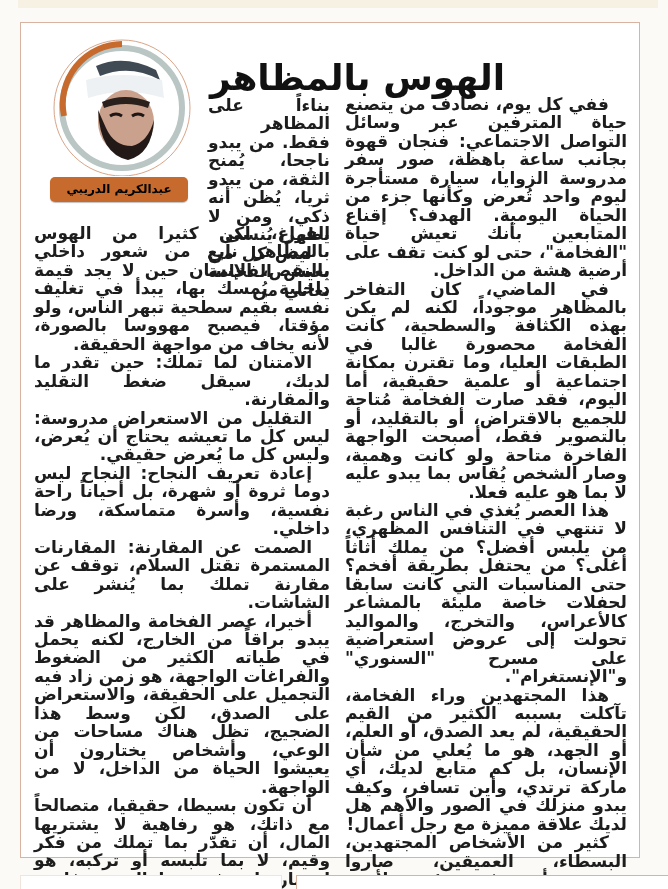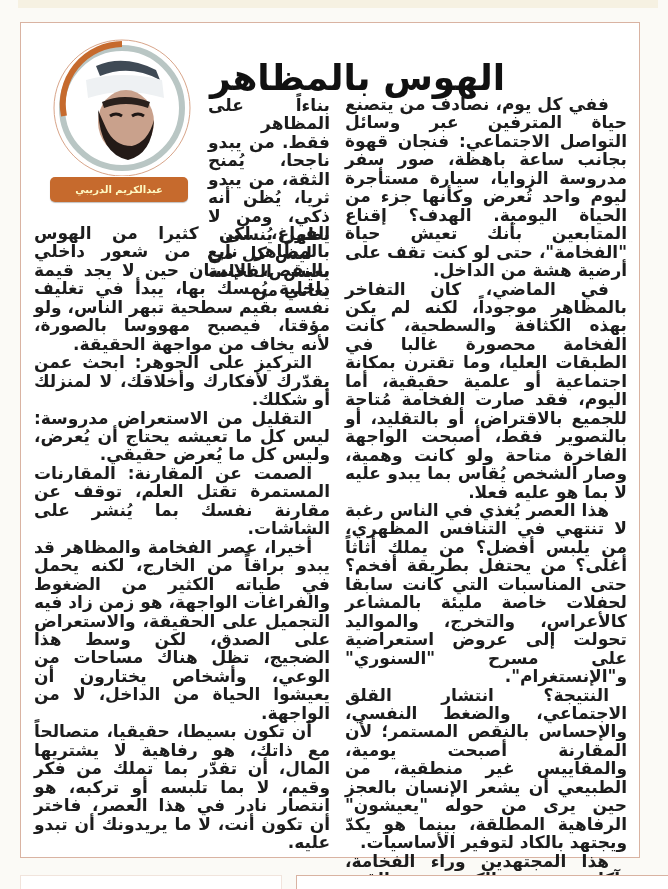--- a/index.html
+++ b/index.html
@@ -33,22 +33,22 @@
       letter-spacing: 0; line-height: 52px;
     }
 
     
     .portrait {
       position: absolute; left: 44px; top: 36px; width: 150px; height: 140px;
     }
     .portrait svg { width: 150px; height: 140px; }
     .name-badge {
       position: absolute; left: 50px; top: 177px; width: 138px; height: 25px;
-      background: #c66a2d; border-radius: 5px; color: #fef9c3;
-      font-size: 10px; font-weight: bold; text-align: center; line-height: 25px;
+      background: #c66a2d; border-radius: 5px; color: #000000;
+      font-size: 12px; font-weight: bold; text-align: center; line-height: 25px;
       direction: rtl; box-shadow: 0 1px 1px rgba(0,0,0,0.25);
     }
 
     .col {
       position: absolute; direction: rtl; text-align: justify;
       font-size: 17px; line-height: 18.45px; font-weight: bold; color: #1d1d1d;
     }
     .col p { margin: 0; text-indent: 18px; }
     .col p.noindent { text-indent: 0; }
     .col-right { left: 345px; top: 95px; width: 282px; }
@@ -82,34 +82,34 @@
     <path d="M88 80 Q94 76 100 80" stroke="#1f1715" stroke-width="3" fill="none"></path>
   </svg>
 </div>
 
 <div class="name-badge">عبدالكريم الدريبي</div>
 
 <div class="col col-right">
   <p>ففي كل يوم، نصادف من يتصنع حياة المترفين عبر وسائل التواصل الاجتماعي: فنجان قهوة بجانب ساعة باهظة، صور سفر مدروسة الزوايا، سيارة مستأجرة ليوم واحد تُعرض وكأنها جزء من الحياة اليومية. الهدف؟ إقناع المتابعين بأنك تعيش حياة "الفخامة"، حتى لو كنت تقف على أرضية هشة من الداخل.</p>
   <p>في الماضي، كان التفاخر بالمظاهر موجوداً، لكنه لم يكن بهذه الكثافة والسطحية، كانت الفخامة محصورة غالبا في الطبقات العليا، وما تقترن بمكانة اجتماعية أو علمية حقيقية، أما اليوم، فقد صارت الفخامة مُتاحة للجميع بالاقتراض، أو بالتقليد، أو بالتصوير فقط، أصبحت الواجهة الفاخرة متاحة ولو كانت وهمية، وصار الشخص يُقاس بما يبدو عليه لا بما هو عليه فعلا.</p>
   <p>هذا العصر يُغذي في الناس رغبة لا تنتهي في التنافس المظهري، من يلبس أفضل؟ من يملك أثاثاً أغلى؟ من يحتفل بطريقة أفخم؟ حتى المناسبات التي كانت سابقا لحفلات خاصة مليئة بالمشاعر كالأعراس، والتخرج، والمواليد تحولت إلى عروض استعراضية على مسرح "السنوري" و"الإنستغرام".</p>
-  <p>النتيجة؟ انتشار القلق الاجتماعي، والضغط النفسي، والإحساس بالنقص المستمر؛ لأن المقارنة أصبحت يومية، والمقاييس غير منطقية، من الطبيعي أن يشعر الإنسان بالعجز حين يرى من حوله "يعيشون" الرفاهية المطلقة، بينما هو يكدّ ويجتهد بالكاد لتوفير الأساسيات.</p>
   <p>هذا المجتهدين وراء الفخامة، تآكلت بسببه الكثير من القيم الحقيقية، لم يعد الصدق، أو العلم، أو الجهد، هو ما يُعلي من شأن الإنسان، بل كم متابع لديك، أي ماركة ترتدي، وأين تسافر، وكيف يبدو منزلك في الصور والأهم هل لديك علاقة مميزة مع رجل أعمال!</p>
   <p>كثير من الأشخاص المجتهدين، البسطاء، العميقين، صاروا يشعرون أنهم غير مرئيين، لأنهم لا يملكون "ديكور الفخامة"، وهذا يُشكل خطرا اجتماعيا كبيراً، لأن القيمة الزائفة تبدأ في إقصاء القيمة الحقيقية من المشهد العام.</p>
 
 </div>
 
 <div class="col col-left-top">
   <p class="noindent">بناءاً على المظاهر فقط. من يبدو ناجحا، يُمنح الثقة، من يبدو ثريا، يُظن أنه ذكي، ومن لا يظهر، يُنسى.</p>
   <p>ليس كل من يعيش الفخامة يعاني من</p>
 </div>
 
 <div class="col col-left">
   <p class="noindent">الفراغ، لكن كثيرا من الهوس بالمظاهر نابع من شعور داخلي بالنقص، الإنسان حين لا يجد قيمة داخلية يُمسك بها، يبدأ في تغليف نفسه بقيم سطحية تبهر الناس، ولو مؤقتا، فيصبح مهووسا بالصورة، لأنه يخاف من مواجهة الحقيقة.</p>
-  <p>التركيز على الجوهر: ابحث عمن يقدّرك لأفكارك وأخلاقك، لا لمنزلك أو شكلك.</p>
+  <p>الامتنان لما تملك: حين تقدر ما لديك، سيقل ضغط التقليد والمقارنة.</p>
   <p>التقليل من الاستعراض مدروسة: ليس كل ما تعيشه يحتاج أن يُعرض، وليس كل ما يُعرض حقيقي.</p>
-  <p>الصمت عن المقارنة: المقارنات المستمرة تقتل العلم، توقف عن مقارنة نفسك بما يُنشر على الشاشات.</p>
+  <p>إعادة تعريف النجاح: النجاح ليس دوما ثروة أو شهرة، بل أحياناً راحة نفسية، وأسرة متماسكة، ورضا داخلي.</p>
+  <p>الصمت عن المقارنة: المقارنات المستمرة تقتل السلام، توقف عن مقارنة تملك بما يُنشر على الشاشات.</p>
   <p>أخيرا، عصر الفخامة والمظاهر قد يبدو براقاً من الخارج، لكنه يحمل في طياته الكثير من الضغوط والفراغات الواجهة، هو زمن زاد فيه التجميل على الحقيقة، والاستعراض على الصدق، لكن وسط هذا الضجيج، تظل هناك مساحات من الوعي، وأشخاص يختارون أن يعيشوا الحياة من الداخل، لا من الواجهة.</p>
   <p>أن تكون بسيطا، حقيقيا، متصالحاً مع ذاتك، هو رفاهية لا يشتريها المال، أن تقدّر بما تملك من فكر وقيم، لا بما تلبسه أو تركبه، هو انتصار نادر في هذا العصر، فاختر أن تكون أنت، لا ما يريدونك أن تبدو عليه.</p>
 </div>
 
 <div class="bottom-box left"></div>
 <div class="bottom-box right"></div>
 
 </body></html>

